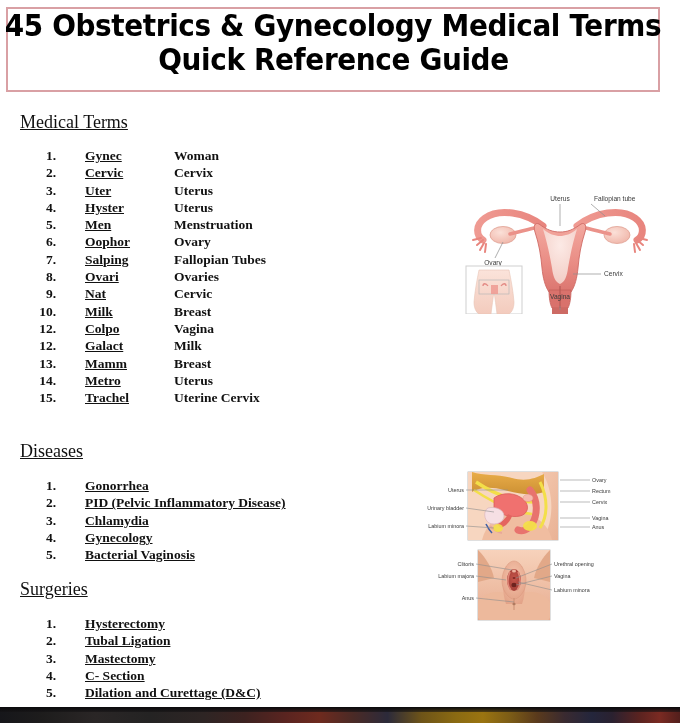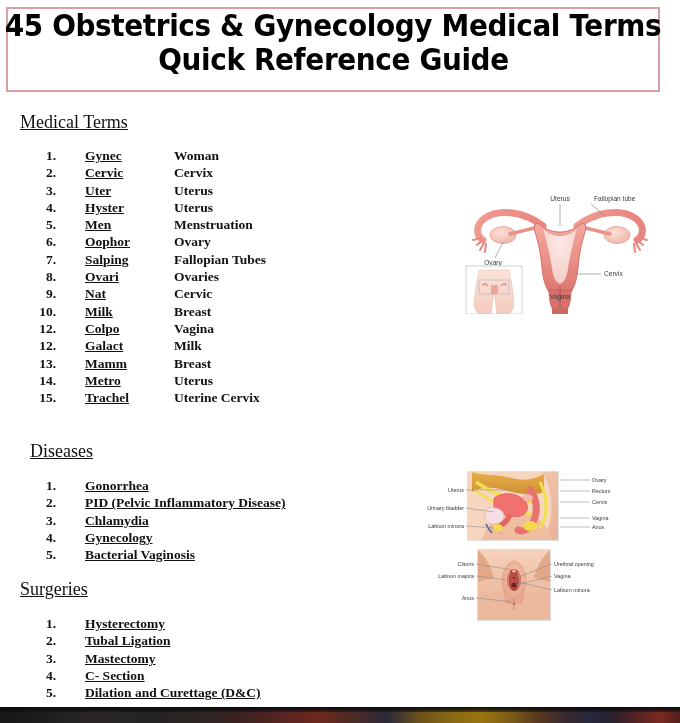--- a/index.html
+++ b/index.html
@@ -48,21 +48,21 @@
   .section-heading {
     position: absolute;
     left: 20px;
     font-family: "Liberation Serif", "DejaVu Serif", serif;
     font-size: 18px;
     color: #111111;
     text-decoration: underline;
     white-space: nowrap;
   }
   #heading-medical-terms { top: 112px; }
-  #heading-diseases      { top: 441px; margin-left: 10px; }
+  #heading-diseases      { top: 441px; }
   #heading-surgeries     { top: 579px; text-align: center; }
 
   
   .numbered-list {
     position: absolute;
     list-style: none;
     margin: 0;
     padding: 0;
   }
   #list-medical-terms { left: 0px; top: 147px; }

